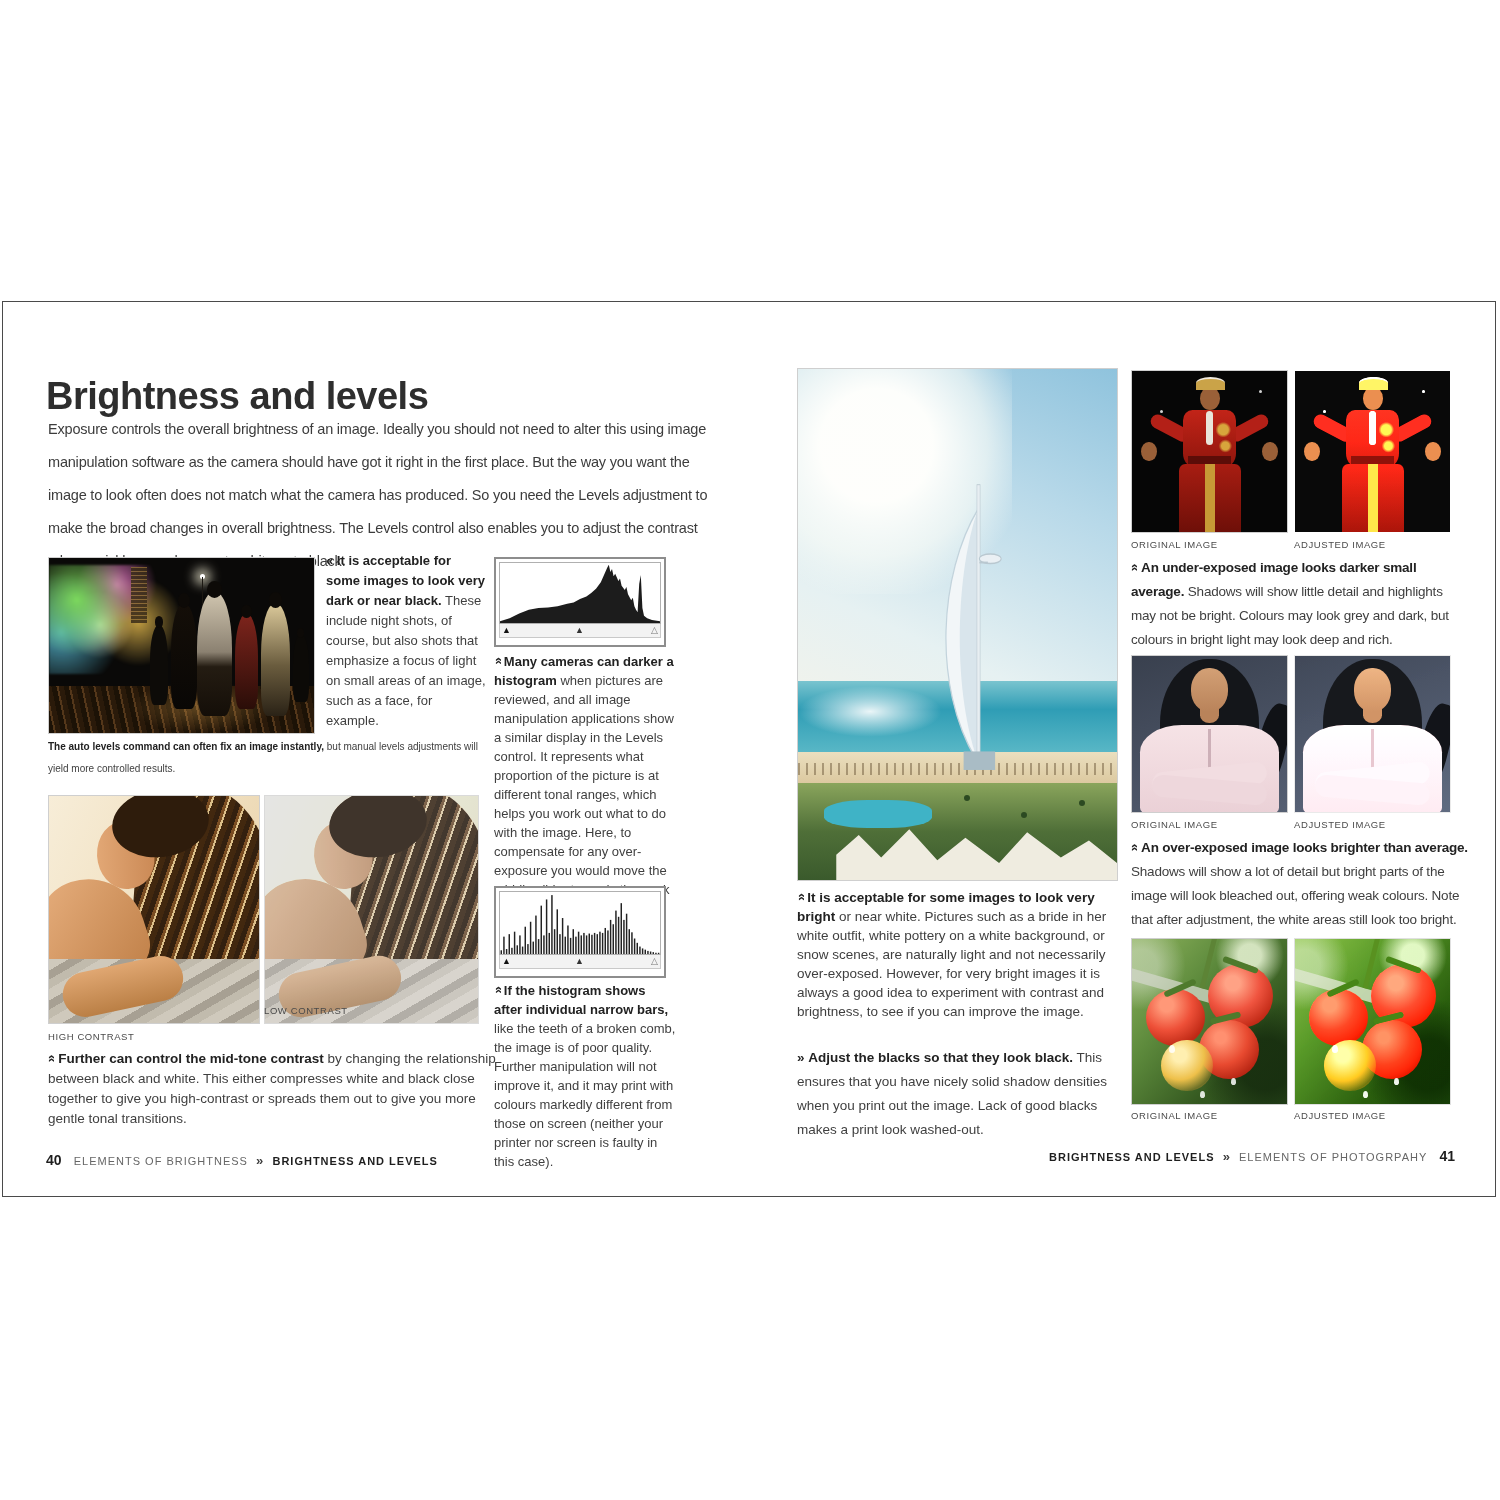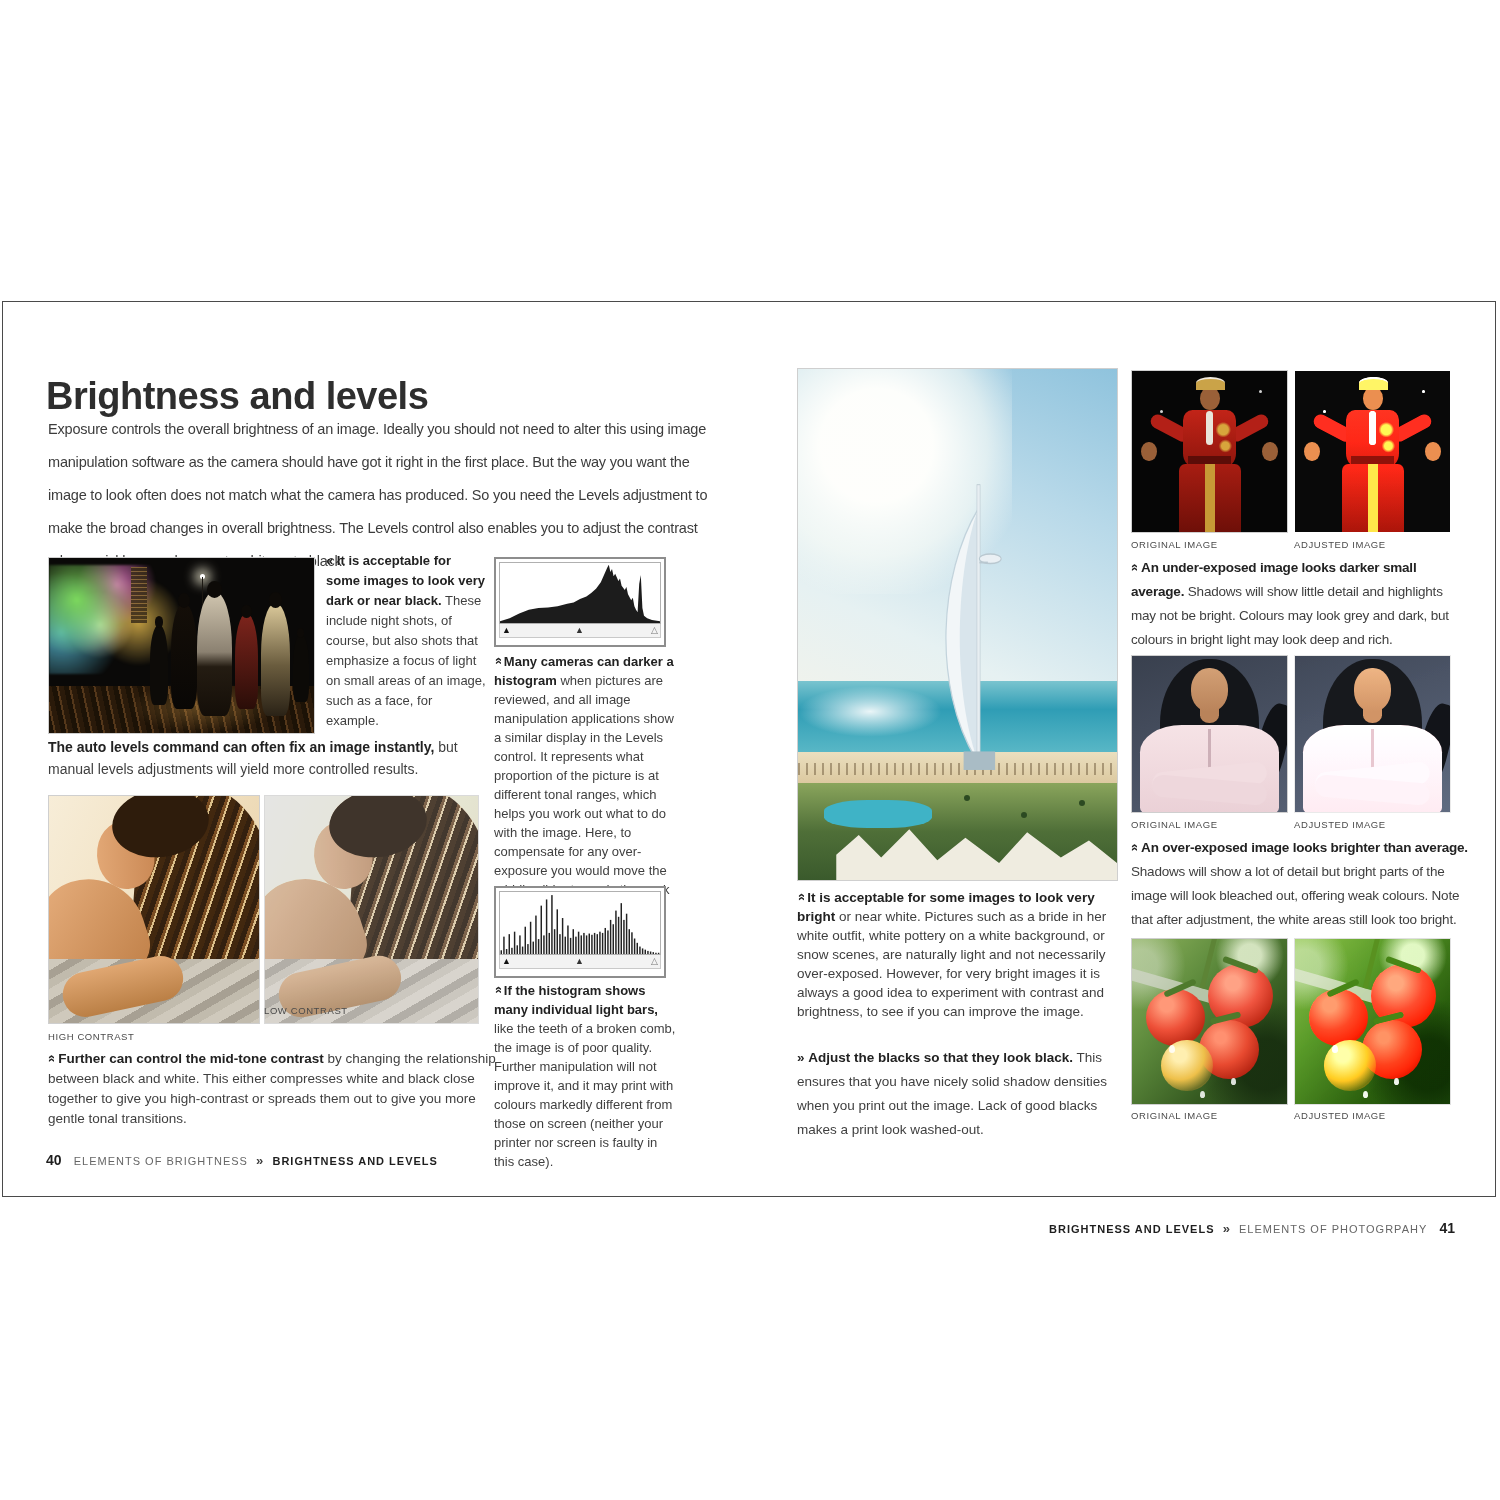--- a/index.html
+++ b/index.html
@@ -146,21 +146,21 @@
       <div class="head"></div>
     </div>
 </div>
 
 <p class="cap abs" style="left:326px;top:551px;width:160px;font-size:13px;line-height:20px;">
   <span class="mk">«</span>
   <b>It is acceptable for some images to look very dark or near black.</b>
   <span>These include night shots, of course, but also shots that emphasize a focus of light on small areas of an image, such as a face, for example.</span>
 </p>
 
-<p class="cap abs" style="left:48px;top:736px;width:445px;font-size:14px;line-height:22px;">
+<p class="cap abs" style="left:48px;top:736px;width:445px;font-size:10px;line-height:22px;">
   <b>The auto levels command can often fix an image instantly,</b>
   <span>but manual levels adjustments will yield more controlled results.</span>
 </p>
 
 <div class="ph wport" style="left:48px;top:795px;width:212px;height:229px;">
   <div class="w-hairback"></div>
   <div class="w-shoulder"></div>
   <div class="w-fabric"></div>
   <div class="w-arm"></div>
   <div class="w-face"></div>
@@ -269,21 +269,21 @@
       </svg>
   </div>
   <div class="histslider">
     <span class="tri" style="left:2px;color:#111;">▲</span>
     <span class="tri" style="left:calc(50% - 5px);color:#333;">▲</span>
     <span class="tri" style="right:2px;color:#777;">△</span>
   </div>
 </div>
 <p class="cap abs" style="left:494px;top:981px;width:182px;font-size:13px;line-height:19px;">
   <span class="mk up">»</span>
-  <b>If the histogram shows many individual light bars,</b>
+  <b>If the histogram shows after individual narrow bars,</b>
   <span>like the teeth of a broken comb, the image is of poor quality. Further manipulation will not improve it, and it may print with colours markedly different from those on screen (neither your printer nor screen is faulty in this case).</span>
 </p>
 
 <div class="abs foot" style="left:46px;top:1152px;">
   <span class="num">40</span>&nbsp;&nbsp;
   <span>ELEMENTS OF BRIGHTNESS</span>&nbsp;
   <span class="chev">»</span>&nbsp;
   <span class="bold">BRIGHTNESS AND LEVELS</span>
 </div>
 
@@ -412,18 +412,18 @@
   <div class="t-leaf" style="left:20%;top:28%;width:22%;transform:rotate(-24deg);"></div>
   <div class="t-leaf" style="left:58%;top:14%;width:24%;transform:rotate(20deg);"></div>
   <div class="t-leaf" style="left:50%;top:46%;width:20%;transform:rotate(-14deg);"></div>
   <div class="t-drop" style="left:24%;top:64%;width:6px;height:8px;"></div>
   <div class="t-drop" style="left:64%;top:84%;width:5px;height:7px;"></div>
   <div class="t-drop" style="left:44%;top:92%;width:5px;height:7px;"></div>
 </div>
 <div class="abs lbl" style="left:1131px;top:1110px;">ORIGINAL IMAGE</div>
 <div class="abs lbl" style="left:1294px;top:1110px;">ADJUSTED IMAGE</div>
 
-<div class="abs foot" style="right:45px;top:1220px;text-align:center;">
+<div class="abs foot" style="right:45px;top:1148px;text-align:center;">
   <span class="bold">BRIGHTNESS AND LEVELS</span>&nbsp;
   <span class="chev">»</span>&nbsp;
   <span>ELEMENTS OF PHOTOGRPAHY</span>&nbsp;&nbsp;
   <span class="num">41</span>
 </div>
 
 </body></html>

